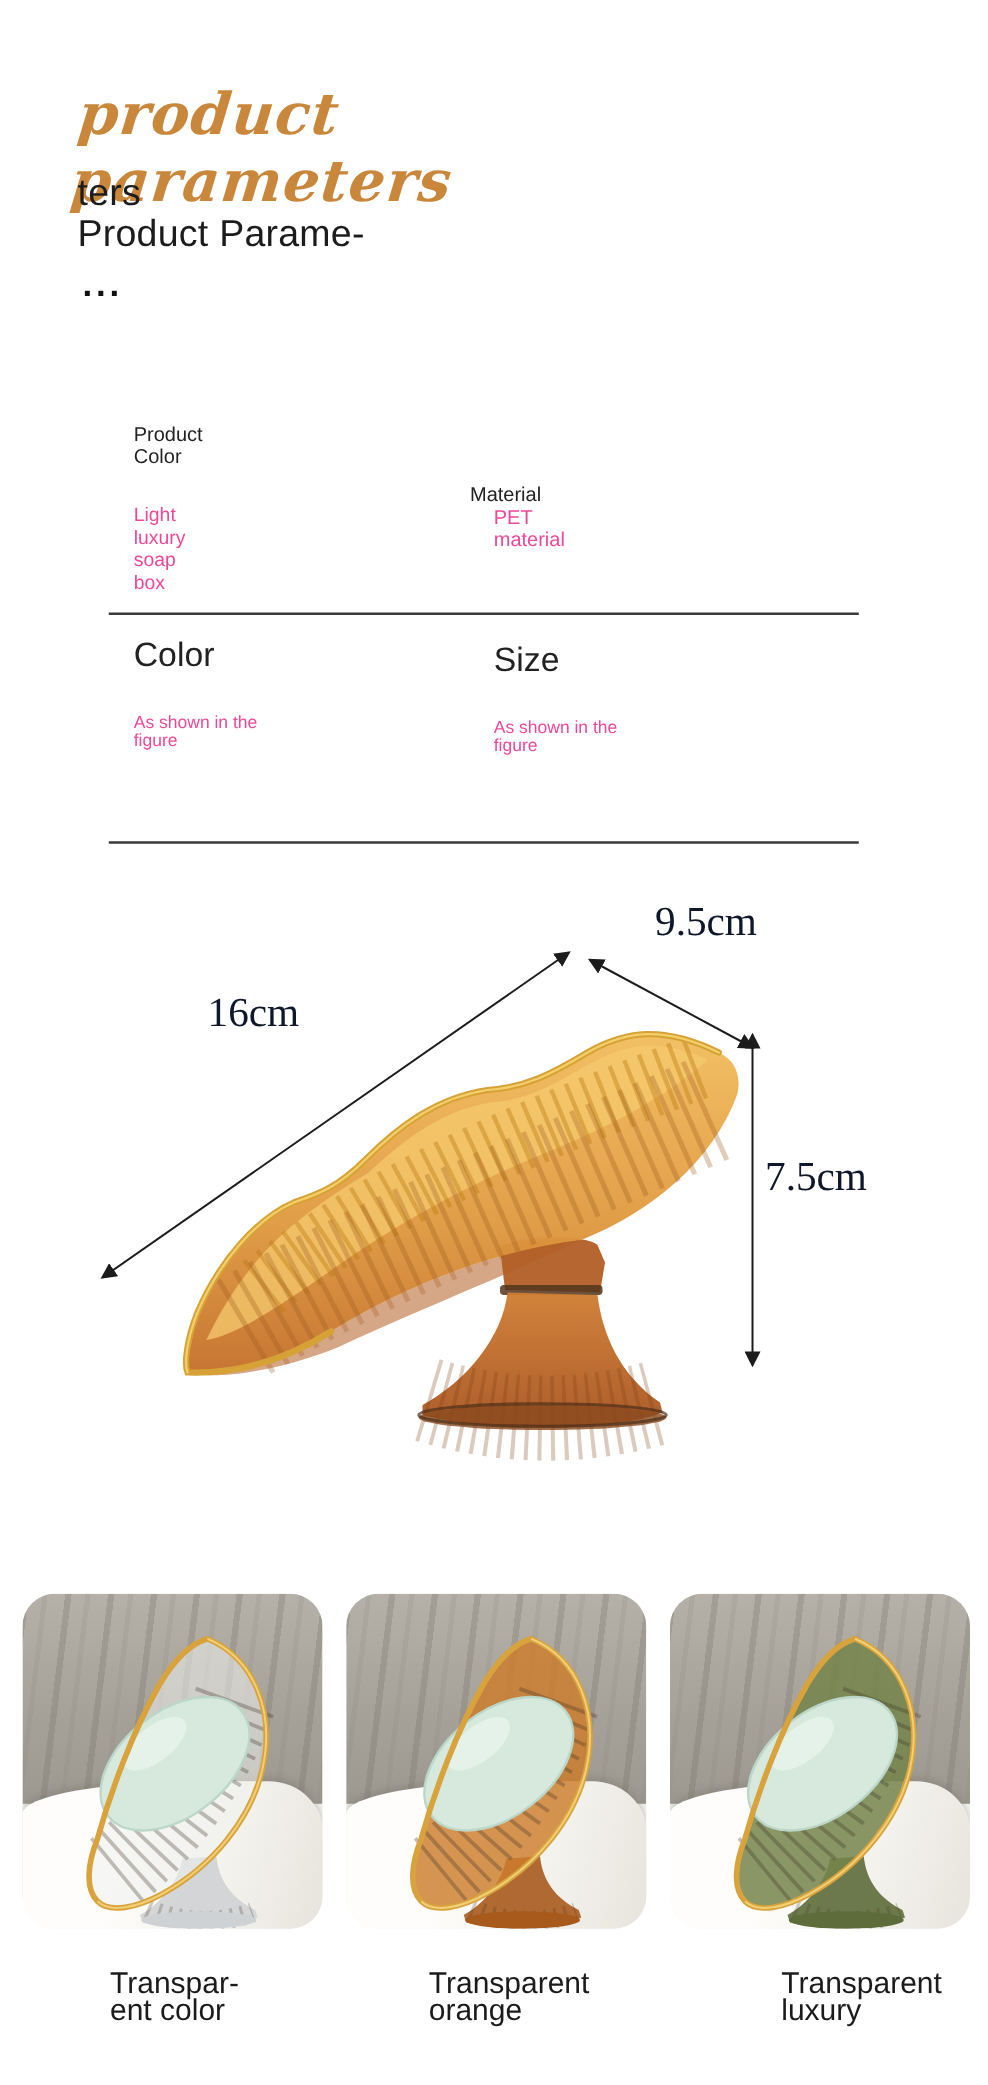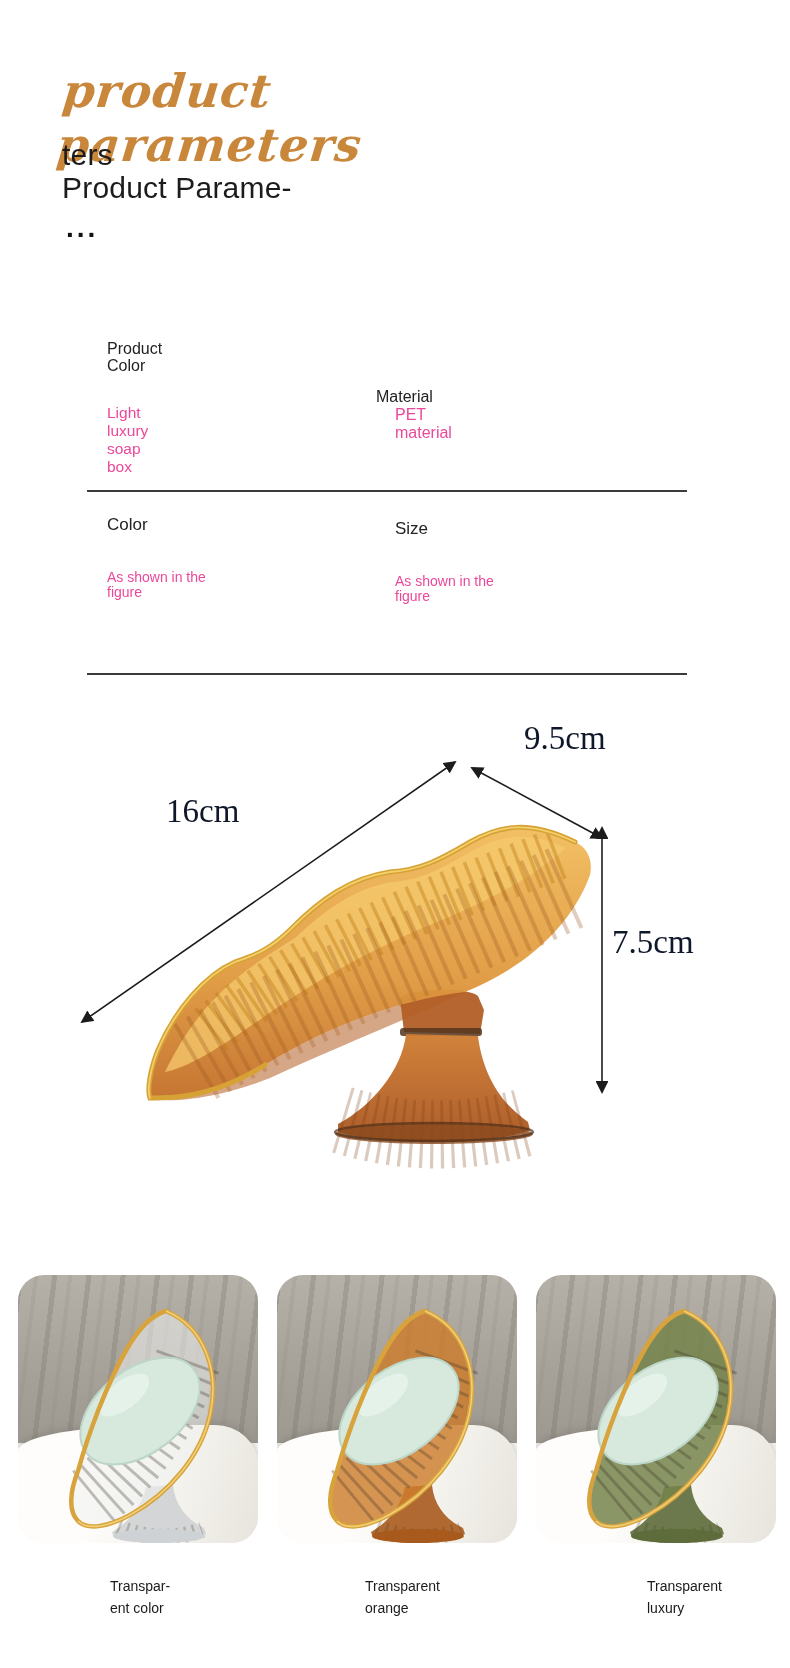--- a/index.html
+++ b/index.html
@@ -12,21 +12,21 @@
     font-size:46px;letter-spacing:1px;transform:skewX(-6deg);transform-origin:left;}
   .page-title{position:absolute;left:62px;top:138px;font-size:30px;line-height:33px;
     color:#1c1c1c;letter-spacing:.2px;}
   .dots{position:absolute;left:66px;top:212px;font-size:28px;font-weight:700;
     letter-spacing:3px;color:#111;}
 
   
   .spec{position:absolute;left:0;top:0;}
   .cell-label{position:absolute;font-size:16px;line-height:17px;color:#222;}
   .cell-label.small{font-size:16px;}
-  .cell-label.big{font-size:17px;}
+  .cell-label.big{font-size:27px;}
   .cell-value{position:absolute;font-size:15.5px;color:#ec4899;}
   .cell-value.big{font-size:16px;}
   .cell-value.wrap{width:112px;font-size:14px;line-height:15px;}
   .hline{position:absolute;left:87px;width:600px;height:2px;background:#3b3b3b;}
 
   
   .figure-wrap{position:absolute;left:70px;top:700px;width:720px;height:470px;}
   .dim-label{position:absolute;font-family:"Liberation Serif",serif;font-size:33px;color:#0f172a;}
   #dim-95{left:524px;top:720px;}
   #dim-16{left:166px;top:793px;}
@@ -37,21 +37,21 @@
         overflow:hidden;background:#f7f6f3;}
   .card .marble{position:absolute;left:0;top:0;width:100%;height:168px;
     background:
       repeating-linear-gradient(97deg, rgba(116,110,102,.28) 0 5px, rgba(0,0,0,0) 5px 16px, rgba(139,133,124,.18) 16px 20px, rgba(0,0,0,0) 20px 34px),
       linear-gradient(180deg,#b5b1a9 0%,#a5a199 60%,#9d9991 100%);}
   .card .counter{position:absolute;left:0;top:150px;width:100%;height:120px;
     background:linear-gradient(105deg,#fefdfb 35%,#f1efe9 75%,#e7e4dd 100%);
     border-radius:60% 18% 0 0/26px 40px 0 0;
     box-shadow:0 -3px 6px rgba(120,115,105,.35);}
   .card svg{position:absolute;left:0;top:0;}
-  .variant-label{position:absolute;font-size:14px;line-height:21.5px;color:#1b1b1b;margin-left:22px;}
+  .variant-label{position:absolute;font-size:24px;line-height:21.5px;color:#1b1b1b;}
   #vl-0{left:88px;top:1576px;}
   #vl-1{left:343px;top:1576px;}
   #vl-2{left:625px;top:1576px;}
 </style>
 </head>
 <body>
 
 <div id="page">
 
   <div class="script-title" style="color: rgb(201, 135, 59);">product parameters</div>

